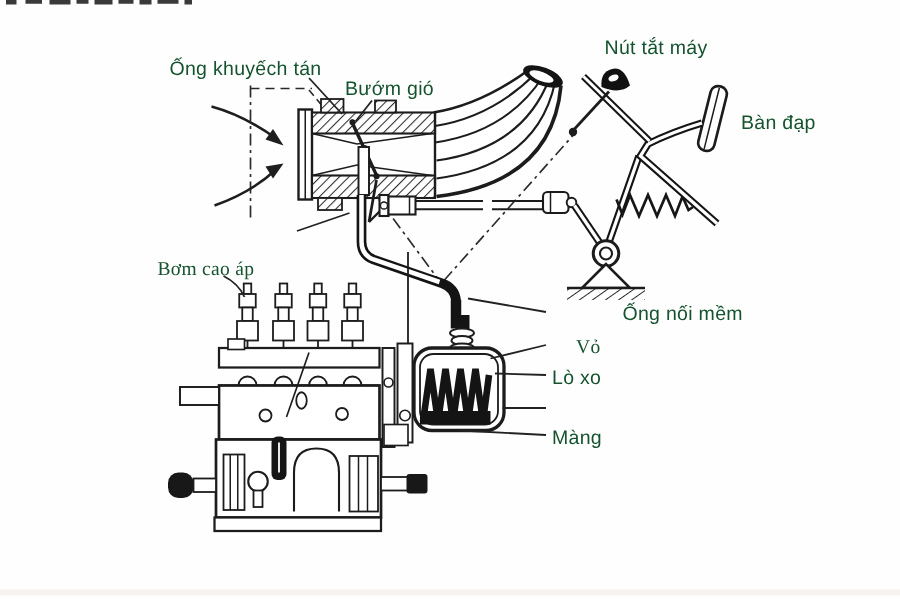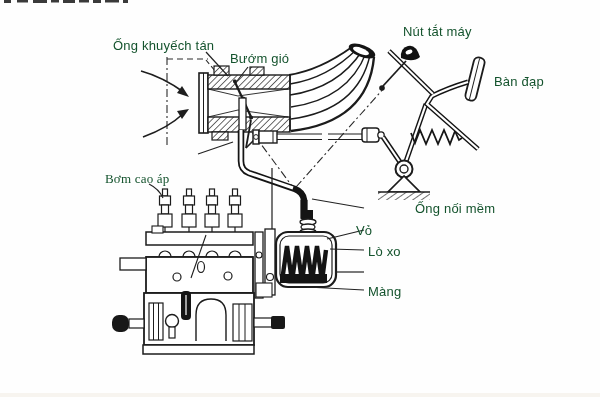--- a/index.html
+++ b/index.html
@@ -265,18 +265,18 @@
       <line x1="364" y1="290" x2="307" y2="287"></line>
     </g>
   </svg>
 
   <div class="lbl" style="left:113px;top:38px;">Ống khuyếch tán</div>
   <div class="lbl" style="left:230px;top:51px;">Bướm gió</div>
   <div class="lbl" style="left:403px;top:24px;">Nút tắt máy</div>
   <div class="lbl" style="left:494px;top:74px;text-align:right;">Bàn đạp</div>
   <div class="lbl" style="left:105px;top:171px;font-family:Liberation Serif, serif;">Bơm cao áp</div>
   <div class="lbl" style="left:368px;top:201px;margin-left:47px;">Ống nối mềm</div>
-  <div class="lbl" style="left:356px;top:223px;">Vỏ</div>
+  <div class="lbl" style="left:384px;top:223px;font-family:Liberation Serif, serif;">Vỏ</div>
   <div class="lbl" style="left:368px;top:244px;">Lò xo</div>
   <div class="lbl" style="left:368px;top:284px;">Màng</div>
 
   <div id="bottom-band"></div>
 </div>
 
 </body></html>

